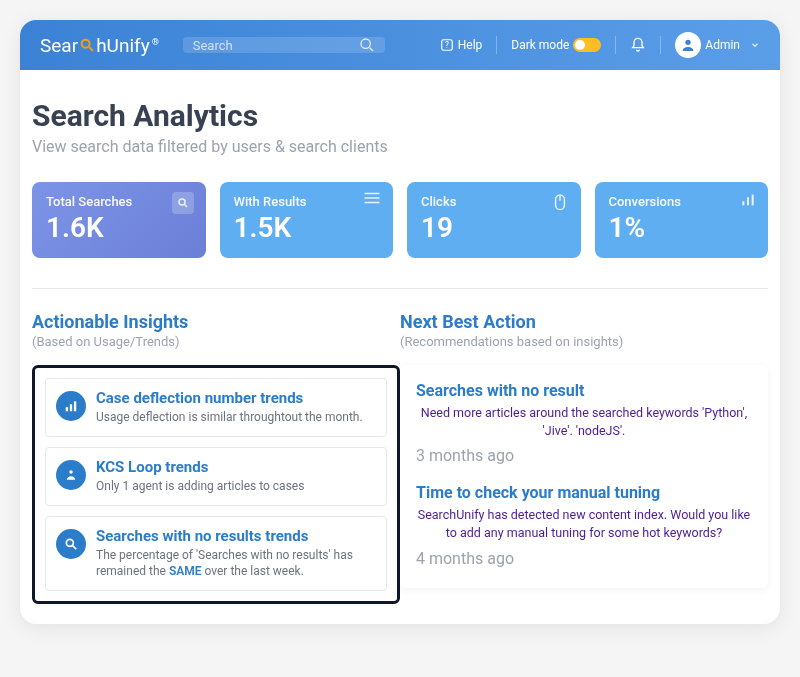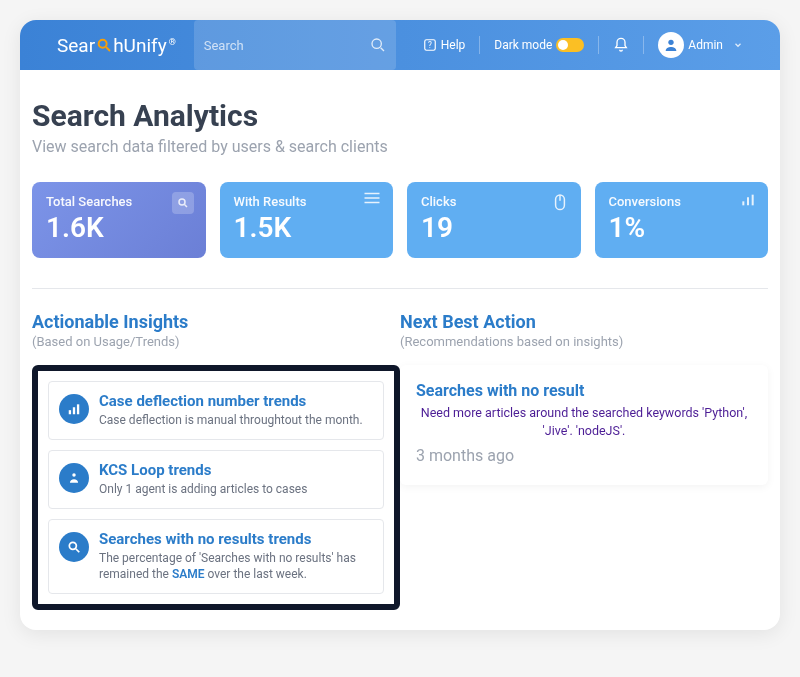--- a/index.html
+++ b/index.html
@@ -1,20 +1,20 @@
 <!DOCTYPE html>
 <html><head>
 <meta charset="utf-8">
 <style>
 * { margin: 0; padding: 0; box-sizing: border-box; font-family: -apple-system, BlinkMacSystemFont, "Segoe UI", Roboto, sans-serif; }
 body { background: #f5f5f5; padding: 20px; }
 .app { width: 760px; background: #fff; border-radius: 16px; overflow: hidden; box-shadow: 0 4px 20px rgba(0,0,0,0.08); }
-.header { background: linear-gradient(90deg, #3b82d6 0%, #5b9ee8 100%); height: 50px; display: flex; align-items: center; padding: 0 37px; gap: 18px; }
+.header { background: linear-gradient(90deg, #3b82d6 0%, #5b9ee8 100%); height: 50px; display: flex; align-items: center; padding: 0 20px; gap: 24px; }
 .logo { color: #fff; font-size: 19px; font-weight: 400; display: flex; align-items: center; }
-.search-box { flex: 0 0 195px; height: 50px; background: rgba(255,255,255,0.15); border-radius: 4px; display: flex; align-items: center; padding: 0 10px; }
+.search-box { flex: 0 0 195px; height: 16px; background: rgba(255,255,255,0.15); border-radius: 4px; display: flex; align-items: center; padding: 0 10px; }
 .search-box input { flex: 1; border: none; background: transparent; color: #fff; font-size: 13px; outline: none; }
 .search-box input::placeholder { color: rgba(255,255,255,0.7); }
 .search-box .sicon { color: rgba(255,255,255,0.8); }
 .hdr-right { margin-left: auto; display: flex; align-items: center; gap: 14px; color: #fff; font-size: 12px; }
 .hdr-item { display: flex; align-items: center; gap: 4px; cursor: pointer; }
 .sep { width: 1px; height: 18px; background: rgba(255,255,255,0.3); }
 .toggle { width: 28px; height: 14px; background: #fbbf24; border-radius: 7px; position: relative; }
 .toggle::after { content:""; position:absolute; left:2px; top:2px; width:10px; height:10px; background:#fff; border-radius:50%; }
 .avatar { width: 26px; height: 26px; background: #fff; border-radius: 50%; display:flex; align-items:center; justify-content:center; color:#3b82d6; }
 .chev { font-size: 10px; opacity: 0.8; }
@@ -27,21 +27,21 @@
 .stat.s1, .stat.s2, .stat.s3 { background: #60aef2; }
 .stat-label { font-size: 13px; font-weight: 500; opacity: 0.95; }
 .stat-value { font-size: 28px; font-weight: 600; margin-top: 2px; }
 .stat-icon { position: absolute; top: 10px; right: 12px; opacity: 0.85; font-size: 16px; }
 .icon-box { width: 22px; height: 22px; background: rgba(255,255,255,0.25); border-radius: 4px; display: flex; align-items: center; justify-content: center; }
 .divider { height: 1px; background: #e5e7eb; margin: 30px 0 22px; }
 .cols { display: flex; }
 .col { flex: 1; }
 .col-title { font-size: 18px; font-weight: 700; color: #2b7cc9; }
 .col-sub { font-size: 13px; color: #9ca3af; margin-top: 2px; }
-.panel { border: 6px solid #0f172a; border-radius: 6px; padding: 10px; margin-top: 16px; display: flex; flex-direction: column; gap: 10px; }
+.panel { border: 3px solid #0f172a; border-radius: 6px; padding: 10px; margin-top: 16px; display: flex; flex-direction: column; gap: 10px; }
 .panel.nb { border: none; padding: 0; gap: 18px; box-shadow: 0 2px 8px rgba(0,0,0,0.05); padding: 16px 16px 20px; }
 .insight { display: flex; gap: 10px; align-items: flex-start; border: 1px solid #e5e7eb; border-radius: 4px; padding: 10px; }
 .insight-icon { flex: 0 0 30px; width: 30px; height: 30px; background: #2b7cc9; border-radius: 50%; display: flex; align-items: center; justify-content: center; color: #fff; font-size: 14px; margin-top: 2px; }
 .insight-body { flex: 1; }
 .insight-title { font-size: 15px; font-weight: 700; color: #2b7cc9; }
 .insight-desc { font-size: 12px; color: #6b7280; margin-top: 2px; line-height: 1.4; }
 .same { color: #2b7cc9; font-weight: 600; }
 .action { }
 .action-title { font-size: 16px; font-weight: 700; color: #2b7cc9; }
 .action-desc { font-size: 12.5px; color: #4c1d95; margin-top: 4px; line-height: 1.45; text-align: center; }
@@ -176,21 +176,21 @@
           <div class="insight">
             <div class="insight-icon">
               <svg width="14" height="14" viewBox="0 0 24 24" fill="#fff">
                   <rect x="3" y="14" width="4" height="7"></rect>
                   <rect x="10" y="9" width="4" height="12"></rect>
                   <rect x="17" y="4" width="4" height="17"></rect>
                 </svg>
             </div>
             <div class="insight-body">
               <div class="insight-title">Case deflection number trends</div>
-              <div class="insight-desc">Case deflection is manual throughtout the month.</div>
+              <div class="insight-desc">Usage deflection is similar throughtout the month.</div>
             </div>
           </div>
           <div class="insight">
             <div class="insight-icon">
               <svg width="14" height="14" viewBox="0 0 24 24" fill="#fff">
                   <circle cx="12" cy="7" r="3"></circle>
                   <path d="M5 20c0-4 3-6 7-6s7 2 7 6"></path>
                 </svg>
             </div>
             <div class="insight-body">
@@ -215,17 +215,22 @@
 
       <div class="col">
         <div class="col-title">Next Best Action</div>
         <div class="col-sub">(Recommendations based on insights)</div>
         <div class="panel nb">
           <div class="action">
             <div class="action-title">Searches with no result</div>
             <div class="action-desc">Need more articles around the searched keywords 'Python', 'Jive'. 'nodeJS'.</div>
             <div class="action-time">3 months ago</div>
           </div>
+          <div class="action">
+            <div class="action-title">Time to check your manual tuning</div>
+            <div class="action-desc">SearchUnify has detected new content index. Would you like to add any manual tuning for some hot keywords?</div>
+            <div class="action-time">4 months ago</div>
+          </div>
         </div>
       </div>
     </div>
   </div>
 </div>
 
 </body></html>

